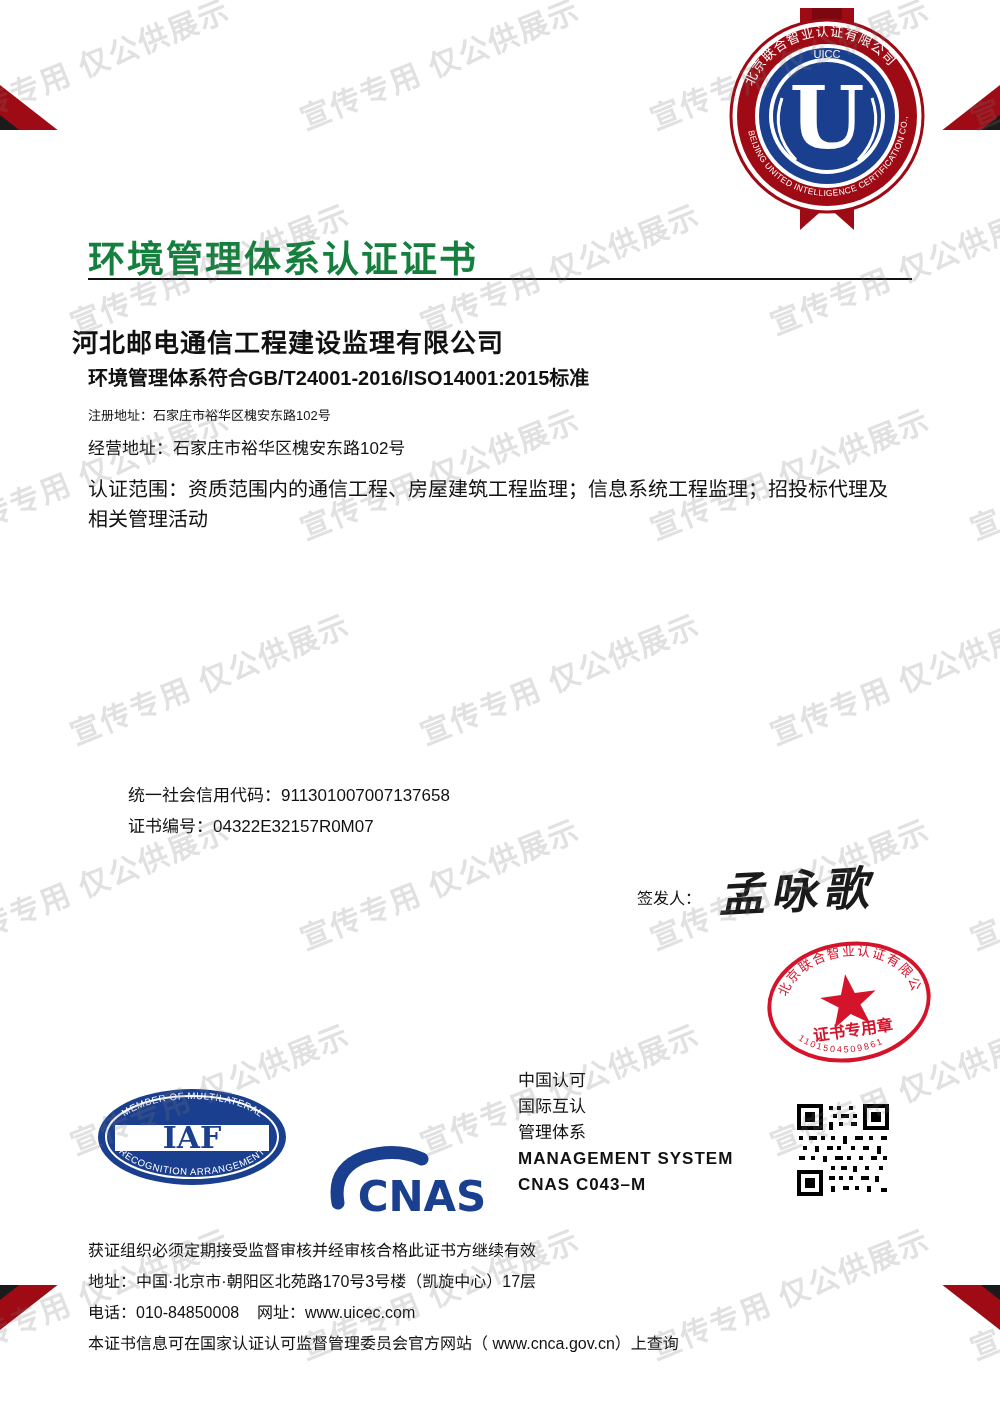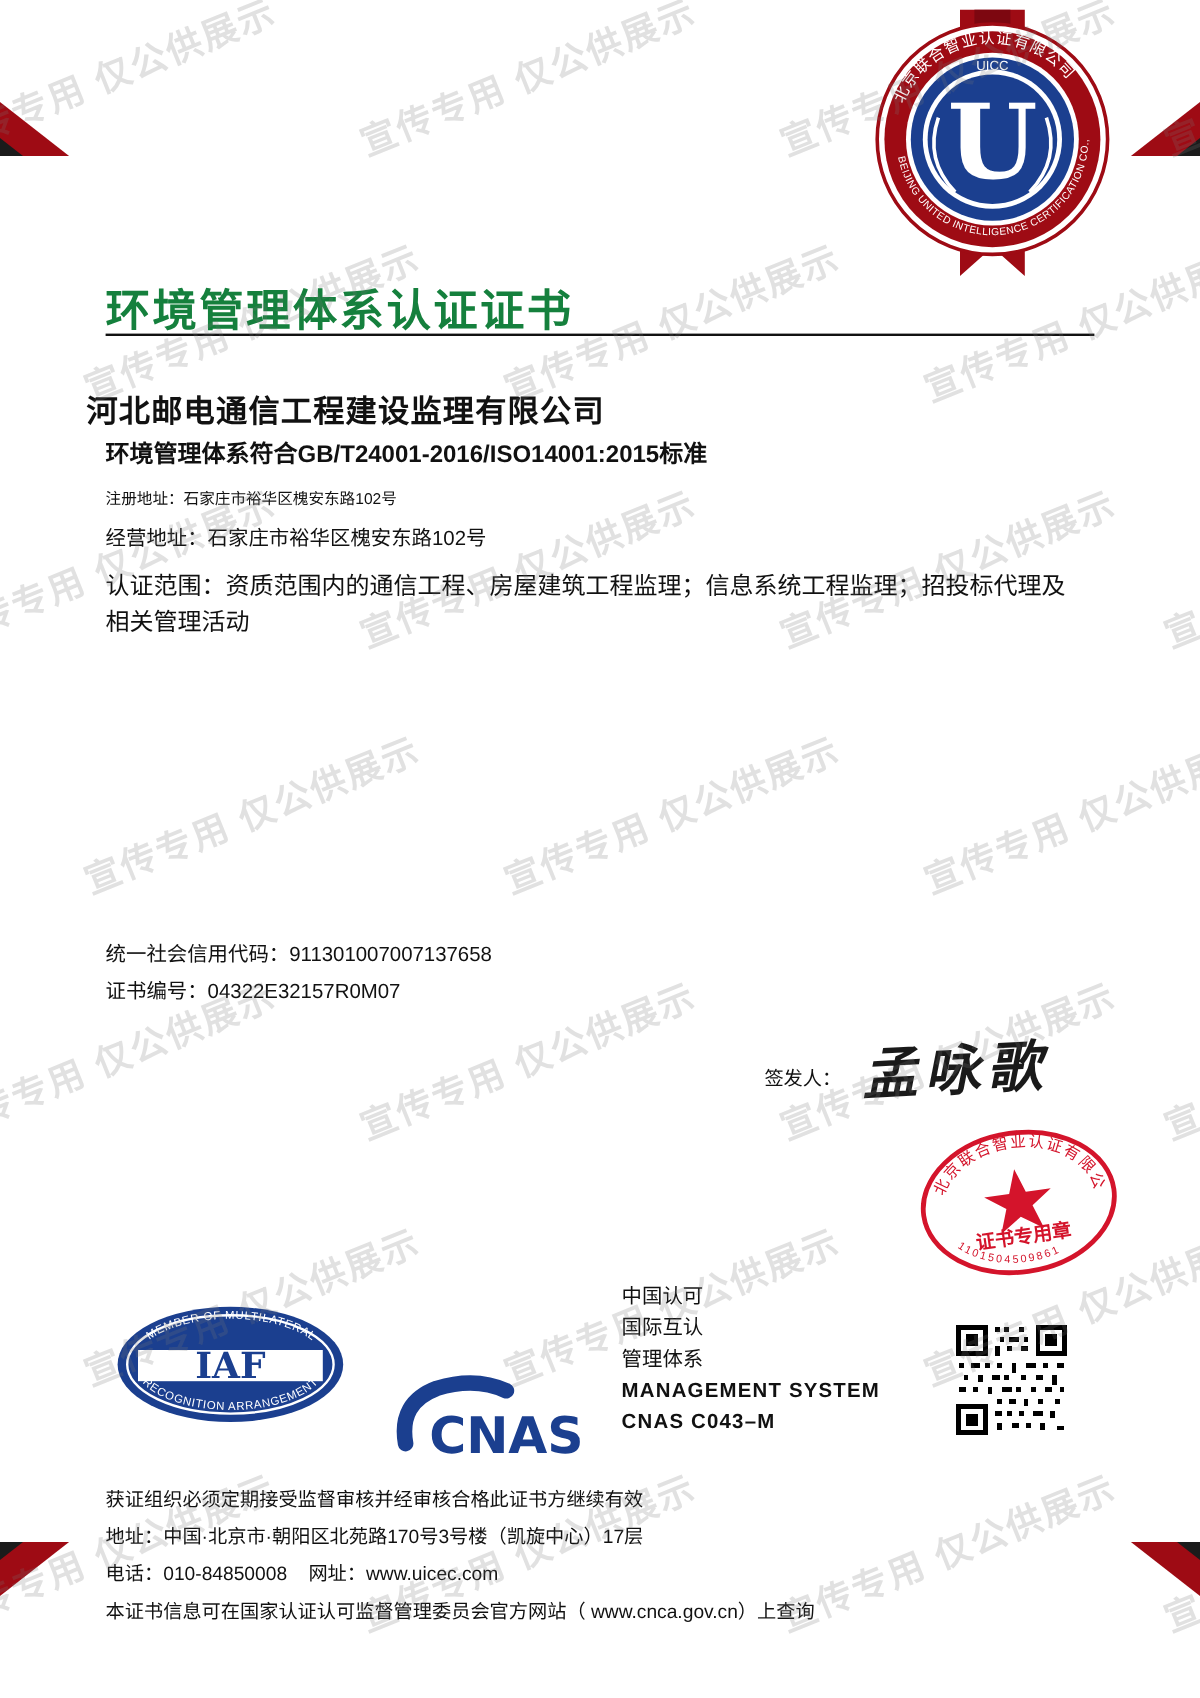--- a/index.html
+++ b/index.html
@@ -42,21 +42,21 @@
   .title{position:absolute;left:88px;top:229px;font-size:37px;font-weight:bold;letter-spacing:2px;color:#15803d;}
   .rule{position:absolute;left:88px;top:278px;width:824px;height:2px;background:#111;}
   .company{position:absolute;left:72px;top:322px;font-size:26px;font-weight:bold;letter-spacing:1px;}
   .standard{position:absolute;left:88px;top:362px;font-size:20px;font-weight:bold;letter-spacing:0px;}
   .addr1{position:absolute;left:88px;top:405px;font-size:13px;}
   .addr2{position:absolute;left:88px;top:434px;font-size:17px;}
   .scope{position:absolute;left:88px;top:474px;font-size:20px;width:822px;line-height:30px;}
   .scope .indent{display:block;}
 
   .details{position:absolute;left:88px;top:780px;font-size:17px;line-height:31px;}
-  .details div{white-space:pre;}
+  .details div{white-space:pre;margin-left:40px;}
 
   .signer-label{position:absolute;left:637px;top:885px;font-size:16px;}
   .signature{position:absolute;left:718px;top:855px;font-size:46px;font-family:"DejaVu Serif",serif;font-style:italic;font-weight:bold;color:#1a1a1a;letter-spacing:6px;transform:rotate(-3deg);}
 
   
   .seal{position:absolute;left:757px;top:940px;width:185px;height:125px;}
 
   
   .iaf{position:absolute;left:95px;top:1085px;width:195px;height:105px;}
   .cnas{position:absolute;left:330px;top:1145px;width:180px;height:85px;text-decoration:underline;}

